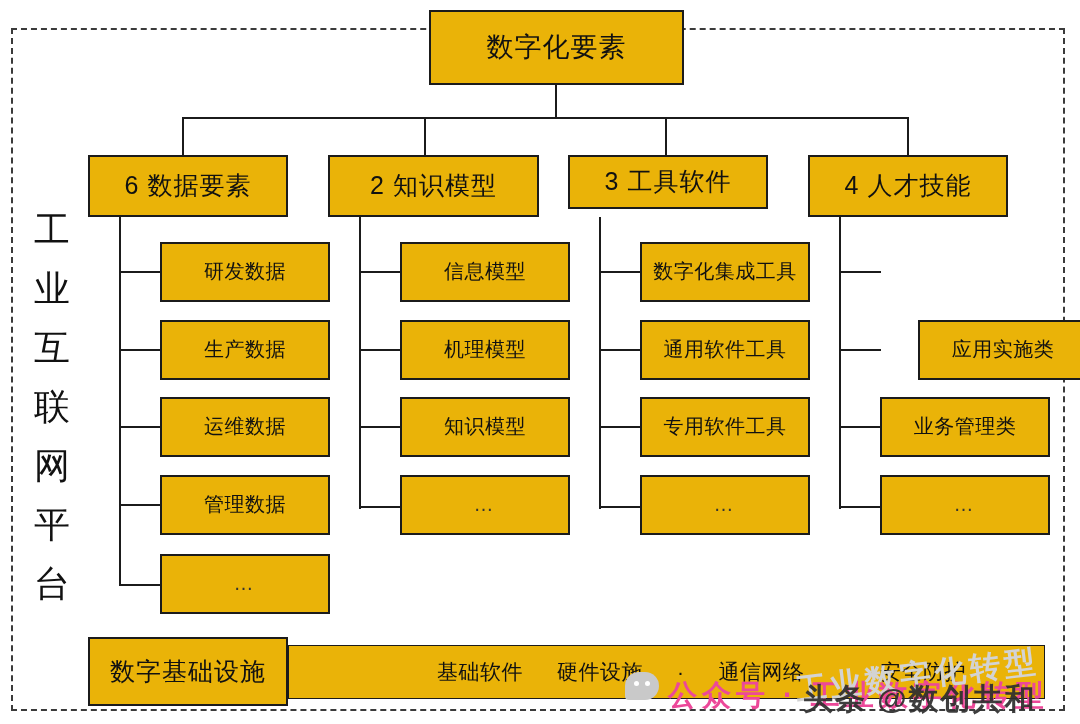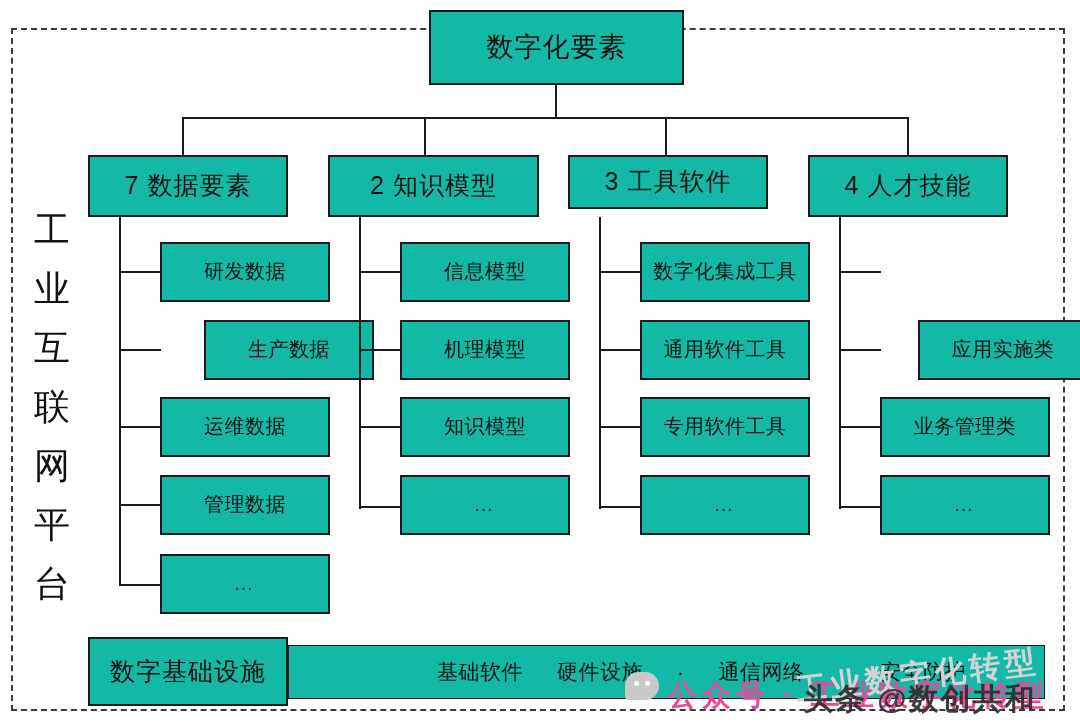--- a/index.html
+++ b/index.html
@@ -46,21 +46,21 @@
     letter-spacing: 0;
     color: #111111;
     font-weight: 400;
   }
   .vlabel span { display: block; }
 
   
   .box {
     position: absolute;
     box-sizing: border-box;
-    background: #14b8a6;
+    background: #eab308;
     border: 2.6px solid #1b1b1b;
     display: flex;
     align-items: center;
     justify-content: center;
     text-align: center;
     color: #111111;
     line-height: 1.18;
   }
   .box.thin { border-width: 1.6px; }
 
@@ -171,34 +171,34 @@
 
   <div class="box title-box" style="left:429px; top:10px; width:255px; height:75px;">数字化要素</div>
 
   <div class="ln v" style="left:555px; top:85px; height:33px;"></div>
   <div class="ln h" style="left:182px; top:117px; width:727px;"></div>
   <div class="ln v" style="left:182px; top:117px; height:38px;"></div>
   <div class="ln v" style="left:424px; top:117px; height:38px;"></div>
   <div class="ln v" style="left:665px; top:117px; height:38px;"></div>
   <div class="ln v" style="left:907px; top:117px; height:38px;"></div>
 
-  <div class="box cat-box" style="left:88px; top:155px; width:200px; height:62px;">7 数据要素</div>
+  <div class="box cat-box" style="left:88px; top:155px; width:200px; height:62px;">6 数据要素</div>
   <div class="box cat-box" style="left:328px; top:155px; width:211px; height:62px;">2 知识模型</div>
   <div class="box cat-box" style="left:568px; top:155px; width:200px; height:54px;">3 工具软件</div>
   <div class="box cat-box" style="left:808px; top:155px; width:200px; height:62px;">4 人才技能</div>
 
   <div class="ln v" style="left:119px; top:217px; height:369px;"></div>
   <div class="ln h" style="left:119px; top:271px; width:42px;"></div>
   <div class="ln h" style="left:119px; top:349px; width:42px;"></div>
   <div class="ln h" style="left:119px; top:426px; width:42px;"></div>
   <div class="ln h" style="left:119px; top:504px; width:42px;"></div>
   <div class="ln h" style="left:119px; top:584px; width:42px;"></div>
 
   <div class="box sub-box" style="left:160px; top:242px; width:170px; height:60px;">研发数据</div>
-  <div class="box sub-box" style="left:160px; top:320px; width:170px; height:60px;margin-left:44px;">生产数据</div>
+  <div class="box sub-box" style="left:160px; top:320px; width:170px; height:60px;">生产数据</div>
   <div class="box sub-box" style="left:160px; top:397px; width:170px; height:60px;">运维数据</div>
   <div class="box sub-box" style="left:160px; top:475px; width:170px; height:60px;">管理数据</div>
   <div class="box sub-box ellipsis" style="left:160px; top:554px; width:170px; height:60px;">…</div>
 
   <div class="ln v" style="left:359px; top:217px; height:292px;"></div>
   <div class="ln h" style="left:359px; top:271px; width:42px;"></div>
   <div class="ln h" style="left:359px; top:349px; width:42px;"></div>
   <div class="ln h" style="left:359px; top:426px; width:42px;"></div>
   <div class="ln h" style="left:359px; top:506px; width:42px;"></div>
 

